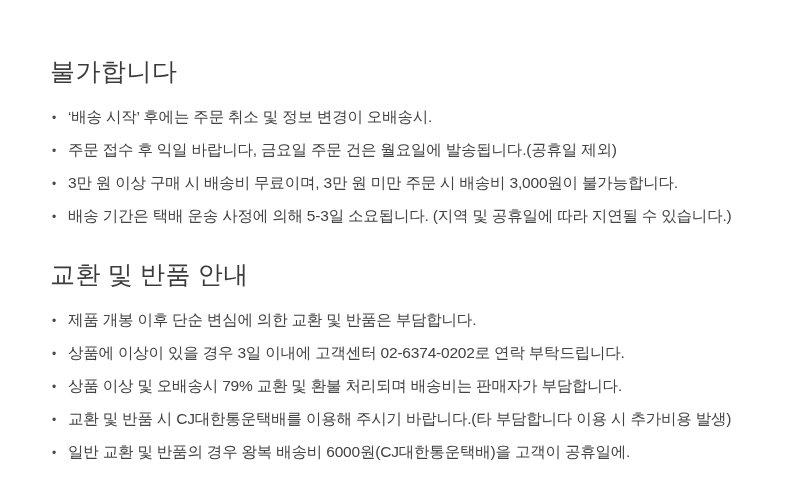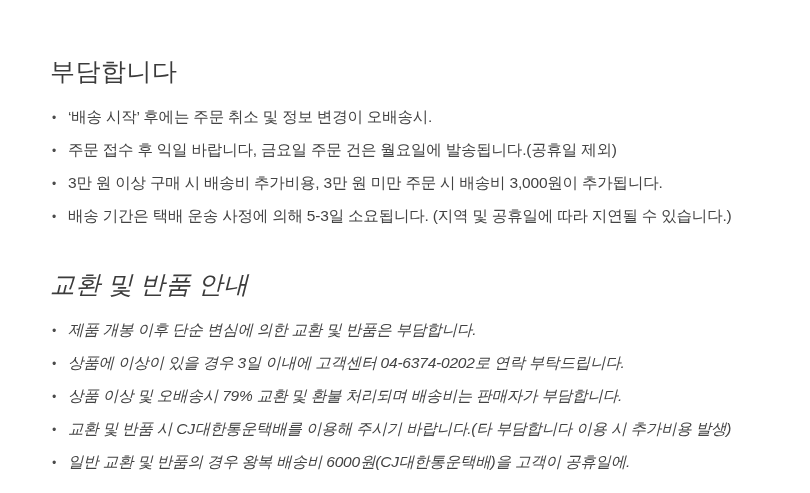--- a/index.html
+++ b/index.html
@@ -13,22 +13,21 @@
     overflow: hidden;
     font-family: "Liberation Sans", "DejaVu Sans", sans-serif;
   }
   .page {
     box-sizing: border-box;
     width: 810px;
     height: 493px;
     padding: 56px 40px 0 50px;
   }
   .section + .section {
-    margin-top: 36px;
-    font-style: italic;
+    margin-top: 26px;
   }
   .section-title {
     margin: 0;
     font-family: "Liberation Serif", "DejaVu Serif", serif;
     font-weight: 400;
     font-size: 25px;
     line-height: 31px;
     letter-spacing: 0.5px;
     color: #3b3b3b;
   }
@@ -56,51 +55,51 @@
     flex: 1 1 auto;
     white-space: nowrap;
   }
 </style>
 </head>
 <body>
 
 <div class="page">
 
   <section class="section">
-    <h2 class="section-title">부담합니다</h2>
+    <h2 class="section-title">불가합니다</h2>
     <ul class="info-list">
       <li class="info-item">
         <span class="bullet">•</span>
         <span class="item-text">‘배송 시작’ 후에는 주문 취소 및 정보 변경이 오배송시.</span>
       </li>
       <li class="info-item">
         <span class="bullet">•</span>
         <span class="item-text">주문 접수 후 익일 바랍니다, 금요일 주문 건은 월요일에 발송됩니다.(공휴일 제외)</span>
       </li>
       <li class="info-item">
         <span class="bullet">•</span>
-        <span class="item-text">3만 원 이상 구매 시 배송비 추가비용, 3만 원 미만 주문 시 배송비 3,000원이 추가됩니다.</span>
+        <span class="item-text">3만 원 이상 구매 시 배송비 무료이며, 3만 원 미만 주문 시 배송비 3,000원이 불가능합니다.</span>
       </li>
       <li class="info-item">
         <span class="bullet">•</span>
         <span class="item-text">배송 기간은 택배 운송 사정에 의해 5-3일 소요됩니다. (지역 및 공휴일에 따라 지연될 수 있습니다.)</span>
       </li>
     </ul>
   </section>
 
   <section class="section">
     <h2 class="section-title">교환 및 반품 안내</h2>
     <ul class="info-list">
       <li class="info-item">
         <span class="bullet">•</span>
         <span class="item-text">제품 개봉 이후 단순 변심에 의한 교환 및 반품은 부담합니다.</span>
       </li>
       <li class="info-item">
         <span class="bullet">•</span>
-        <span class="item-text">상품에 이상이 있을 경우 3일 이내에 고객센터 04-6374-0202로 연락 부탁드립니다.</span>
+        <span class="item-text">상품에 이상이 있을 경우 3일 이내에 고객센터 02-6374-0202로 연락 부탁드립니다.</span>
       </li>
       <li class="info-item">
         <span class="bullet">•</span>
         <span class="item-text">상품 이상 및 오배송시 79% 교환 및 환불 처리되며 배송비는 판매자가 부담합니다.</span>
       </li>
       <li class="info-item">
         <span class="bullet">•</span>
         <span class="item-text">교환 및 반품 시 CJ대한통운택배를 이용해 주시기 바랍니다.(타 부담합니다 이용 시 추가비용 발생)</span>
       </li>
       <li class="info-item">

